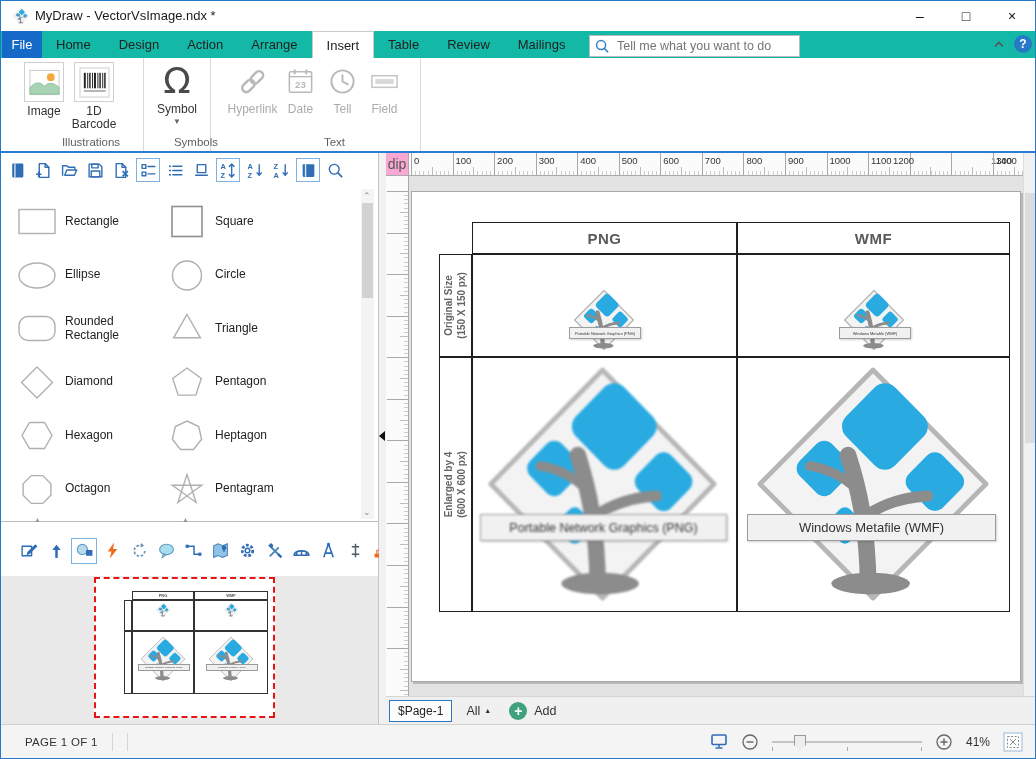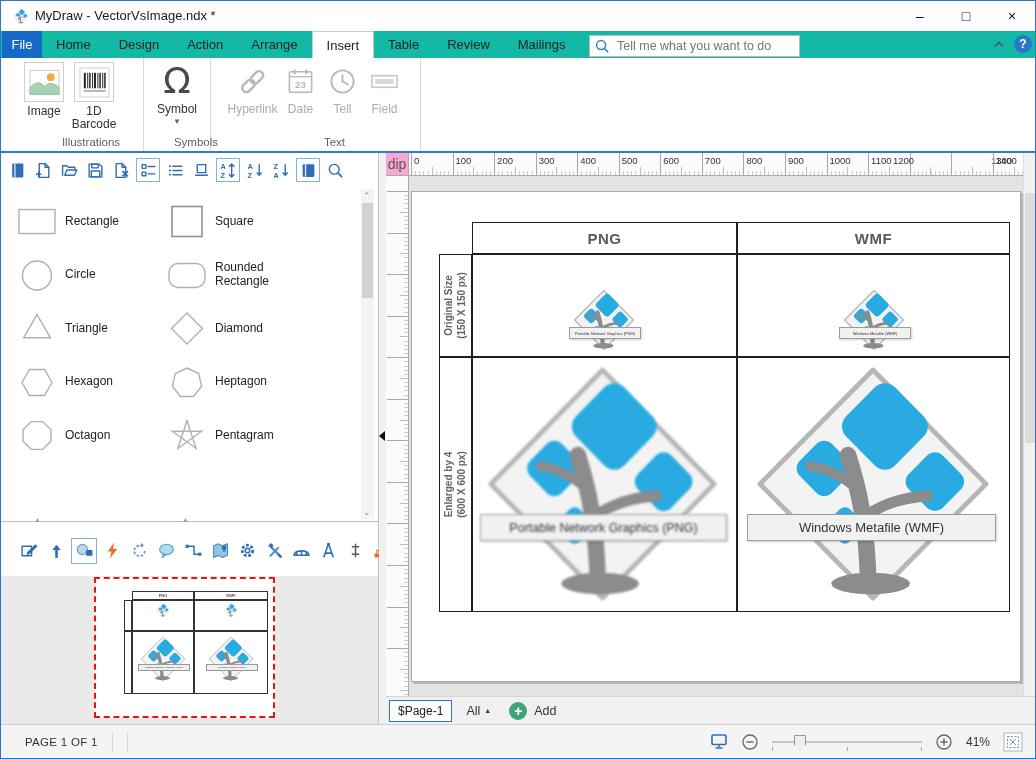--- a/index.html
+++ b/index.html
@@ -382,20 +382,28 @@
           <span>
             <svg width="40" height="33" viewBox="0 0 40 33">
               <rect x="5" y="1.5" width="30" height="30" stroke="#909090" stroke-width="1.6" fill="#fff"></rect>
             </svg>
           </span>
           <span class="shape-label">Square</span>
         </div>
         <div class="shape-item">
           <span>
             <svg width="40" height="33" viewBox="0 0 40 33">
+              <ellipse cx="20" cy="16.5" rx="18" ry="12.5" stroke="#b0b0b0" stroke-width="1.4" fill="#fff"></ellipse>
+            </svg>
+          </span>
+          <span class="shape-label">Ellipse</span>
+        </div>
+        <div class="shape-item">
+          <span>
+            <svg width="40" height="33" viewBox="0 0 40 33">
               <circle cx="20" cy="16.5" r="14.5" stroke="#b0b0b0" stroke-width="1.4" fill="#fff"></circle>
             </svg>
           </span>
           <span class="shape-label">Circle</span>
         </div>
         <div class="shape-item">
           <span>
             <svg width="40" height="33" viewBox="0 0 40 33">
               <rect x="2" y="4.5" width="36" height="24" rx="9" stroke="#b0b0b0" stroke-width="1.4" fill="#fff"></rect>
             </svg>
@@ -410,20 +418,28 @@
           </span>
           <span class="shape-label">Triangle</span>
         </div>
         <div class="shape-item">
           <span>
             <svg width="40" height="33" viewBox="0 0 40 33">
               <polygon points="20.0,1.0 35.5,16.5 20.0,32.0 4.5,16.5" stroke="#b0b0b0" stroke-width="1.4" fill="#fff"></polygon>
             </svg>
           </span>
           <span class="shape-label">Diamond</span>
+        </div>
+        <div class="shape-item">
+          <span>
+            <svg width="40" height="33" viewBox="0 0 40 33">
+              <polygon points="20.0,2.0 34.3,12.4 28.8,29.1 11.2,29.1 5.7,12.4" stroke="#b0b0b0" stroke-width="1.4" fill="#fff"></polygon>
+            </svg>
+          </span>
+          <span class="shape-label">Pentagon</span>
         </div>
         <div class="shape-item">
           <span>
             <svg width="40" height="33" viewBox="0 0 40 33">
               <polygon points="35.0,16.5 27.5,29.5 12.5,29.5 5.0,16.5 12.5,3.5 27.5,3.5" stroke="#b0b0b0" stroke-width="1.4" fill="#fff"></polygon>
             </svg>
           </span>
           <span class="shape-label">Hexagon</span>
         </div>
         <div class="shape-item">

